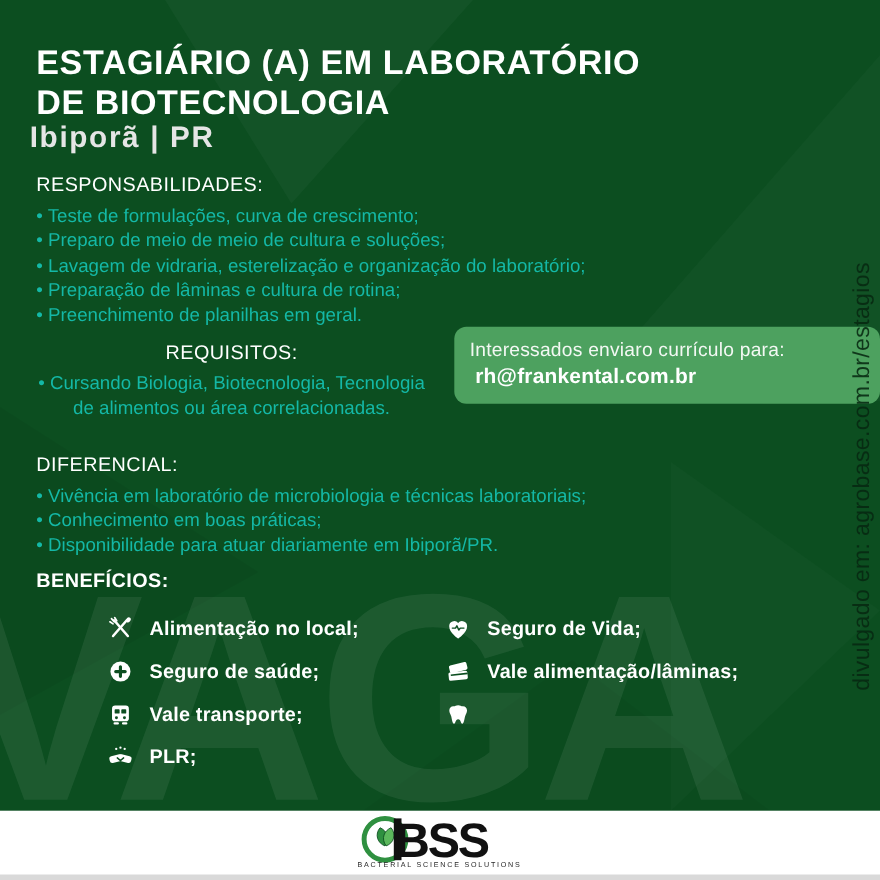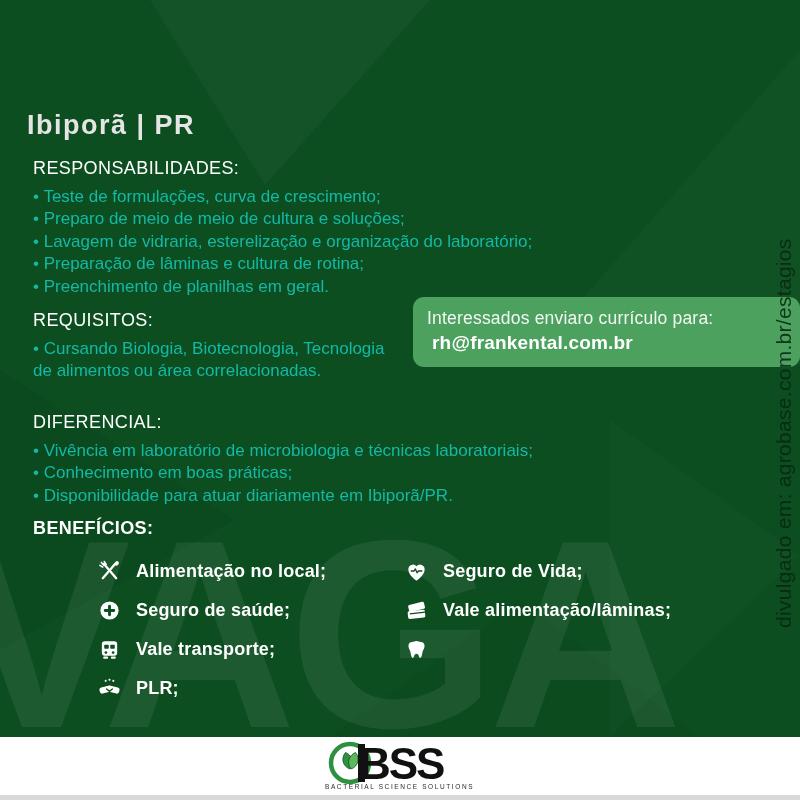--- a/index.html
+++ b/index.html
@@ -28,21 +28,21 @@
   .title { position:absolute; left:33px; top:38px; font-size:31px; font-weight:800; letter-spacing:.5px; line-height:37px; }
   .location { position:absolute; left:27px; top:110px; font-size:27px; font-weight:700; letter-spacing:1.5px; color:#e5e5e5; }
 
   .sec-heading { font-size:18px; font-weight:400; letter-spacing:.4px; margin-bottom:7px; }
 
   ul.blist { list-style:none; }
   ul.blist li { font-size:17px; line-height:22.4px; color:#14b8a6; }
   ul.blist li::before { content:"•  "; }
 
   .responsibilities { position:absolute; left:33px; top:158px; width:600px; }
-  .requirements     { position:absolute; left:33px; top:310px; width:355px; }
+  .requirements     { position:absolute; left:33px; top:310px; width:355px;text-align:center; }
   .differential     { position:absolute; left:33px; top:412px; width:620px; }
 
   
   .contact-box {
     position:absolute; left:413px; top:297px; width:387px; height:70px;
     background:#4da15f; z-index:3; padding:11px 0 0 14px;border-radius:11px;
   }
   .contact-line { font-size:17.5px; color:#f3f8f3; letter-spacing:.2px; }
   .contact-email { font-size:19px; font-weight:800; margin-top:3px; padding-left:5px; letter-spacing:.2px; }
 
@@ -83,21 +83,22 @@
     <polygon points="0,370 235,520 0,650" fill="rgba(0,0,0,0.045)"></polygon>
     <polygon points="610,420 800,555 610,737" fill="rgba(255,255,255,0.02)"></polygon>
     <polygon points="330,737 520,600 700,737" fill="rgba(0,0,0,0.035)"></polygon>
   </svg>
 
   <div class="watermark">VAGA</div>
 
   <div class="content">
 
     <h1 class="title">
-      <br>
+      <span>ESTAGIÁRIO (A) EM LABORATÓRIO</span><br>
+      <span>DE BIOTECNOLOGIA</span>
     </h1>
     <div class="location">Ibiporã | PR</div>
 
     <div class="responsibilities">
       <div class="sec-heading">RESPONSABILIDADES:</div>
       <ul class="blist">
         <li>Teste de formulações, curva de crescimento;</li>
         <li>Preparo de meio de meio de cultura e soluções;</li>
         <li>Lavagem de vidraria, esterelização e organização do laboratório;</li>
         <li>Preparação de lâminas e cultura de rotina;</li>

